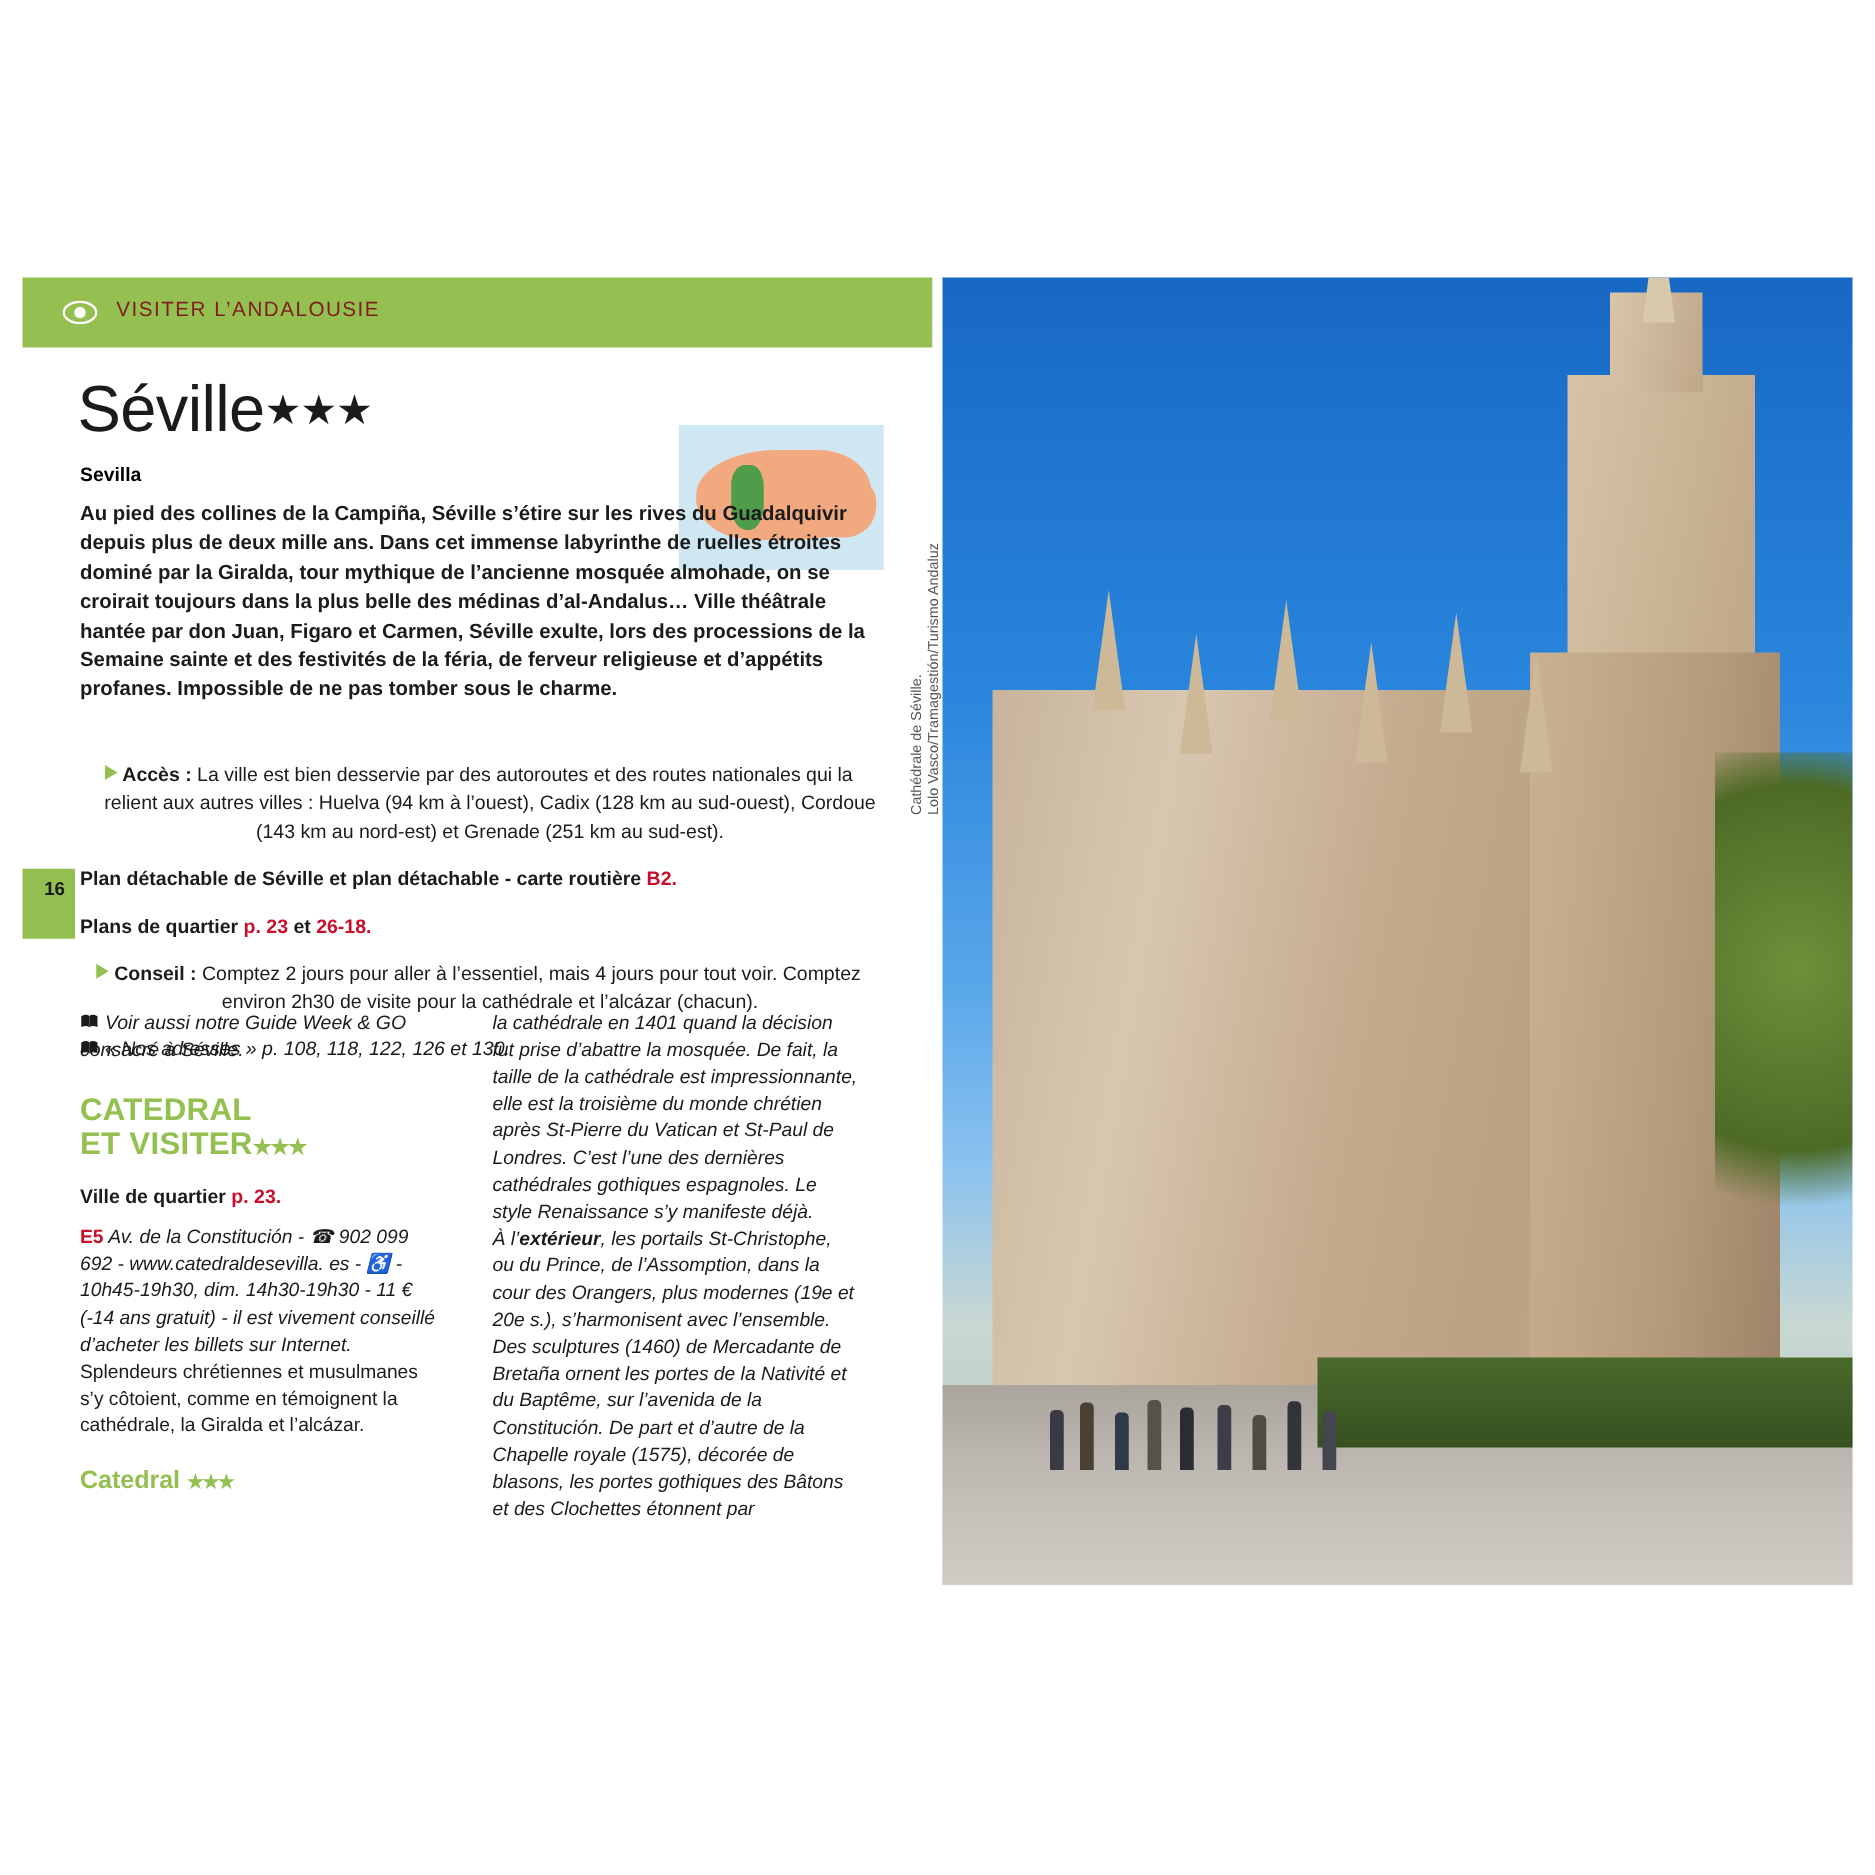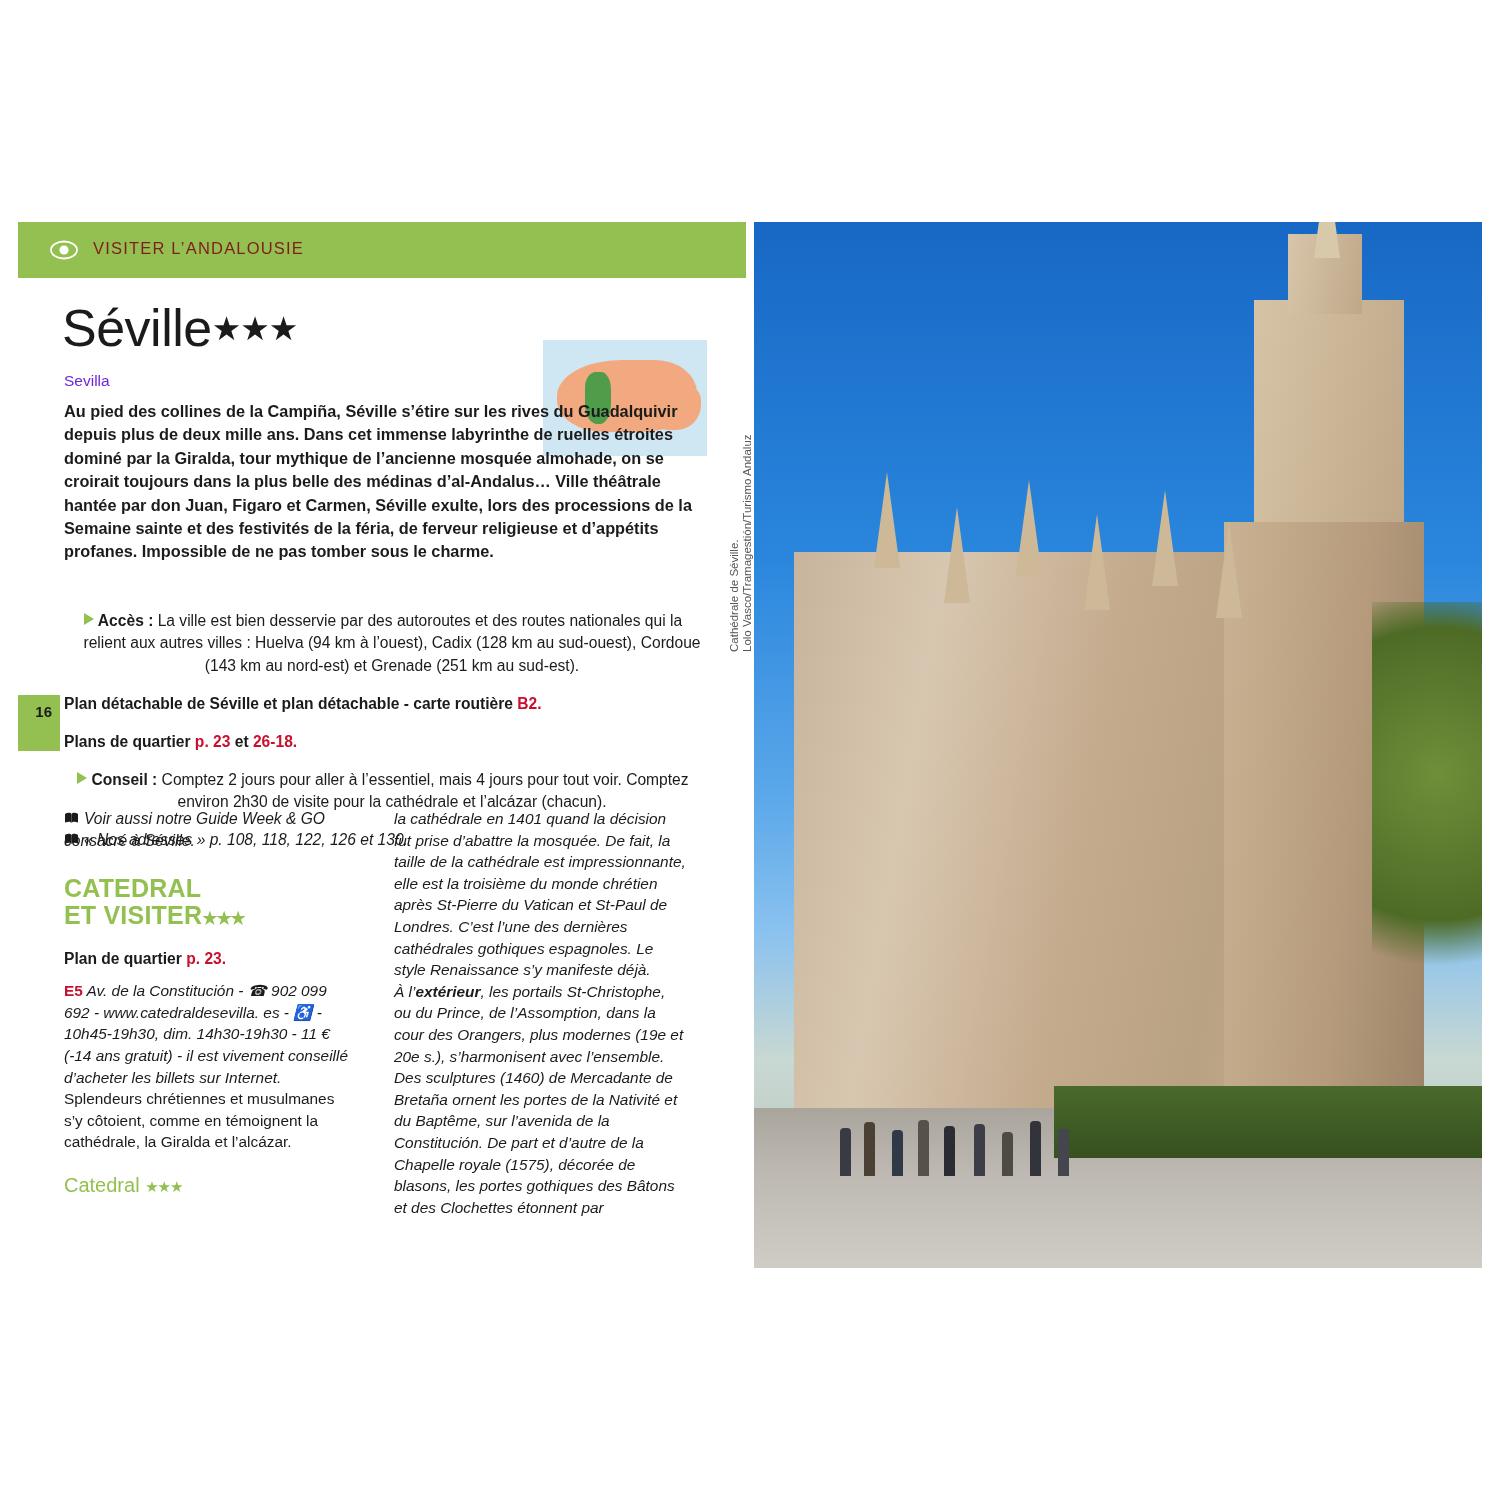--- a/index.html
+++ b/index.html
@@ -72,22 +72,22 @@
   h1.title .stars {
     font-size: 33px;
     letter-spacing: -1px;
     vertical-align: 6px;
   }
   .subtitle {
     position: absolute;
     left: 46px;
     top: 94px;
     font-size: 15.5px;
-    font-weight: normal;
-    color: #6d28d9;
+    font-weight: bold;
+    color: #000000;
   }
   .intro {
     position: absolute;
     left: 46px;
     top: 122px;
     width: 635px;
     font-size: 16.3px;
     line-height: 23.4px;
     font-weight: bold;
     color: #1b1b1b;
@@ -213,21 +213,21 @@
     font-size: 25px;
     line-height: 27px;
     font-weight: bold;
     color: #93c051;
     letter-spacing: 0.2px;
   }
   h2.sec .st { font-size: 17px; letter-spacing: -1px; }
   h3.sub {
     margin: 0;
     font-size: 20px;
-    font-weight: normal;
+    font-weight: bold;
     color: #93c051;
   }
   h3.sub .st { font-size: 15px; color: #93c051; letter-spacing: -1px; }
   .practical {
     font-style: italic;
     font-size: 15.4px;
     line-height: 21.6px;
   }
   .e5 { font-weight: bold; color: #c8102e; font-style: normal; }
   
@@ -390,21 +390,21 @@
           <p class="ital" style="margin:0 0 22px 0;"><span class="bookicon"><svg width="15" height="12" viewBox="0 0 15 12">
                   <path d="M1 2 C5 0, 7 1, 7.5 2.2 L7.5 11 C7 9.8, 5 9, 1 10.6 Z" fill="#1b1b1b"></path>
                   <path d="M14 2 C10 0, 8 1, 7.5 2.2 L7.5 11 C8 9.8, 10 9, 14 10.6 Z" fill="#1b1b1b"></path>
                 </svg></span><span>Voir aussi notre Guide Week &amp; GO consacré à Séville.</span></p>
 
           <h2 class="sec">
             <span>CATEDRAL</span><br>
             <span>ET VISITER</span><span class="st">★★★</span>
           </h2>
 
-          <p class="bold-line" style="margin:16px 0 10px 0;"><span>Plan de quartier </span><span class="red">p. 23.</span></p>
+          <p class="bold-line" style="margin:16px 0 10px 0;"><span>Ville de quartier </span><span class="red">p. 23.</span></p>
 
           <p class="practical" style="margin:0 0 16px 0;"><span class="e5">E5</span><span> Av. de la Constitución - ☎ 902 099 692 - www.catedraldesevilla. es - ♿ - 10h45-19h30, dim. 14h30-19h30 - 11&nbsp;€ (-14 ans gratuit) - il est vivement conseillé d’acheter les billets sur Internet.</span><span style="font-style:normal"> Splendeurs chrétiennes et musulmanes s’y côtoient, comme en témoignent la cathédrale, la Giralda et l’alcázar.</span></p>
 
           <h3 class="sub" style="margin:22px 0 8px 0;"><span>Catedral</span> <span class="st">★★★</span></h3>
 
         </div>
 
         <div class="col colR">
           <p style="margin:0 0 0 0">la cathédrale en 1401 quand la décision fut prise d’abattre la mosquée. De fait, la taille de la cathédrale est impressionnante, elle est la troisième du monde chrétien après St-Pierre du Vatican et St-Paul de Londres. C’est l’une des dernières cathédrales gothiques espagnoles. Le style Renaissance s’y manifeste déjà.</p>
           <p style="margin:0"><span>À l’</span><b>extérieur</b><span>, les portails St-Christophe, ou du Prince, de l’Assomption, dans la cour des Orangers, plus modernes (19e et 20e s.), s’harmonisent avec l’ensemble. Des sculptures (1460) de Mercadante de Bretaña ornent les portes de la Nativité et du Baptême, sur l’avenida de la Constitución. De part et d’autre de la Chapelle royale (1575), décorée de blasons, les portes gothiques des Bâtons et des Clochettes étonnent par</span></p>

